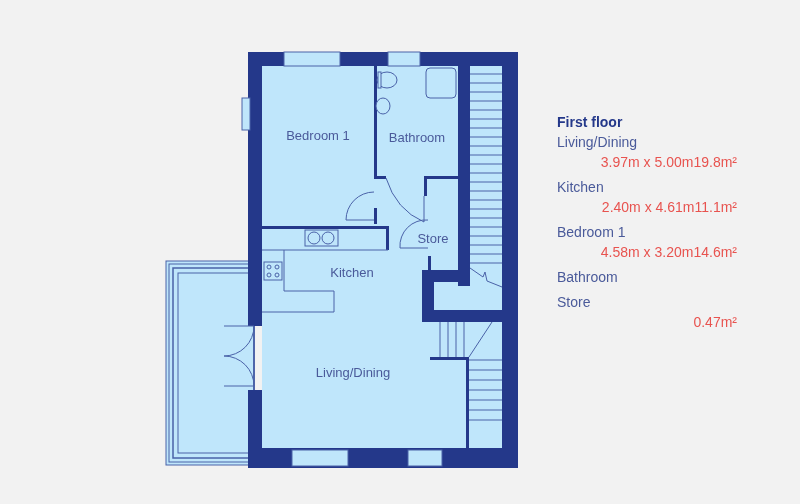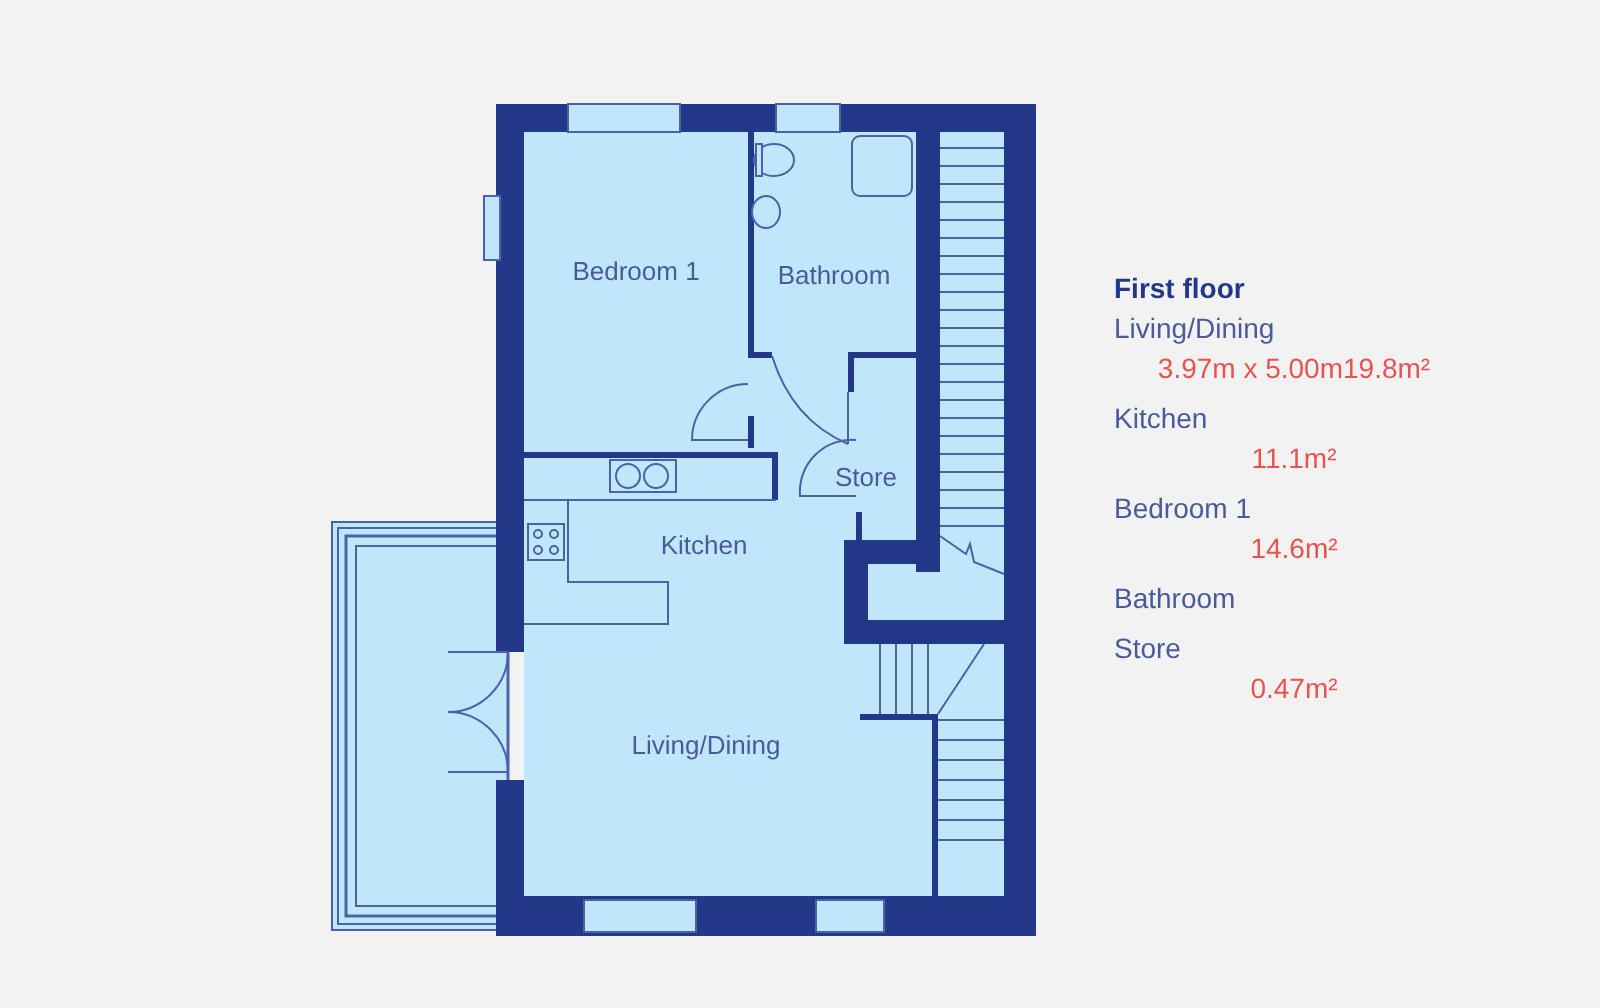--- a/index.html
+++ b/index.html
@@ -1,23 +1,23 @@
 <!DOCTYPE html>
 <html><head>
 <meta charset="utf-8">
 <style>
   html, body { margin:0; padding:0; }
   body { width:800px; height:504px; background:#f2f2f2; position:relative; overflow:hidden; font-family:"Liberation Sans", sans-serif; }
   #plan { position:absolute; left:0; top:0; }
   .room-label { font-family:"Liberation Sans", sans-serif; font-size:13px; fill:#4a5a9a; }
-  #legend { position:absolute; left:557px; top:136px; width:180px; }
+  #legend { position:absolute; left:557px; top:114px; width:180px; }
   .legend-title { font-size:14px; font-weight:bold; color:#24388a; margin-bottom:2px; }
   .room-block { margin-bottom:5px; }
   .room-name { font-size:14px; color:#4a5a9a; line-height:20px; }
-  .room-dims { font-size:14px; color:#e8534f; line-height:20px; display:flex; justify-content:center; }
+  .room-dims { font-size:14px; color:#e8534f; line-height:20px; display:flex; justify-content:flex-end; }
 </style>
 </head>
 <body>
 
 <svg id="plan" width="800" height="504">
 
   <g fill="none" stroke="#4a62a8">
     <rect x="166" y="261" width="88" height="204" fill="#bfe6fb" stroke-width="1"></rect>
     <rect x="169" y="264" width="85" height="198" stroke-width="1"></rect>
     <rect x="173" y="268" width="81" height="190" stroke-width="1.5"></rect>
@@ -152,26 +152,28 @@
   <div class="room-block">
     <div class="room-name">Living/Dining</div>
     <div class="room-dims">
         <span>3.97m x 5.00m</span>
         <span>19.8m²</span>
       </div>
   </div>
   <div class="room-block">
     <div class="room-name">Kitchen</div>
     <div class="room-dims">
+        <span>2.40m x 4.61m</span>
         <span>11.1m²</span>
       </div>
   </div>
   <div class="room-block">
     <div class="room-name">Bedroom 1</div>
     <div class="room-dims">
+        <span>4.58m x 3.20m</span>
         <span>14.6m²</span>
       </div>
   </div>
   <div class="room-block">
     <div class="room-name">Bathroom</div>
   </div>
   <div class="room-block">
     <div class="room-name">Store</div>
     <div class="room-dims">
         <span>0.47m²</span>

